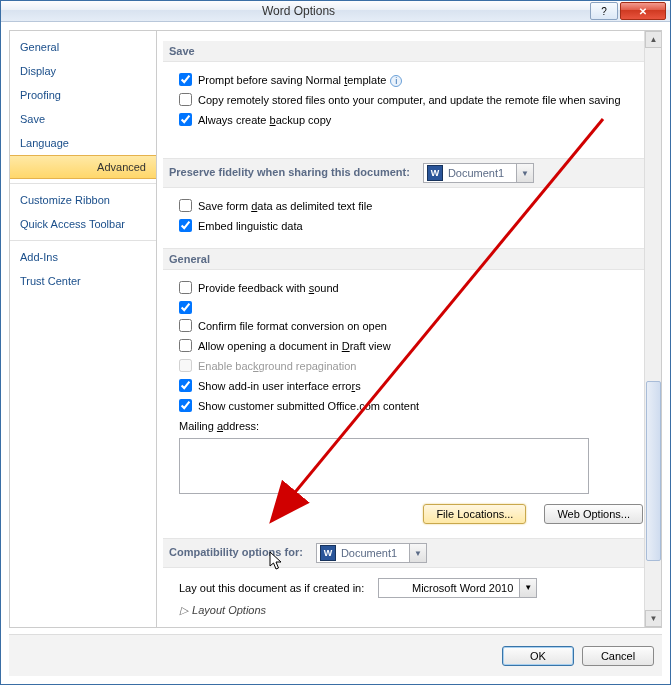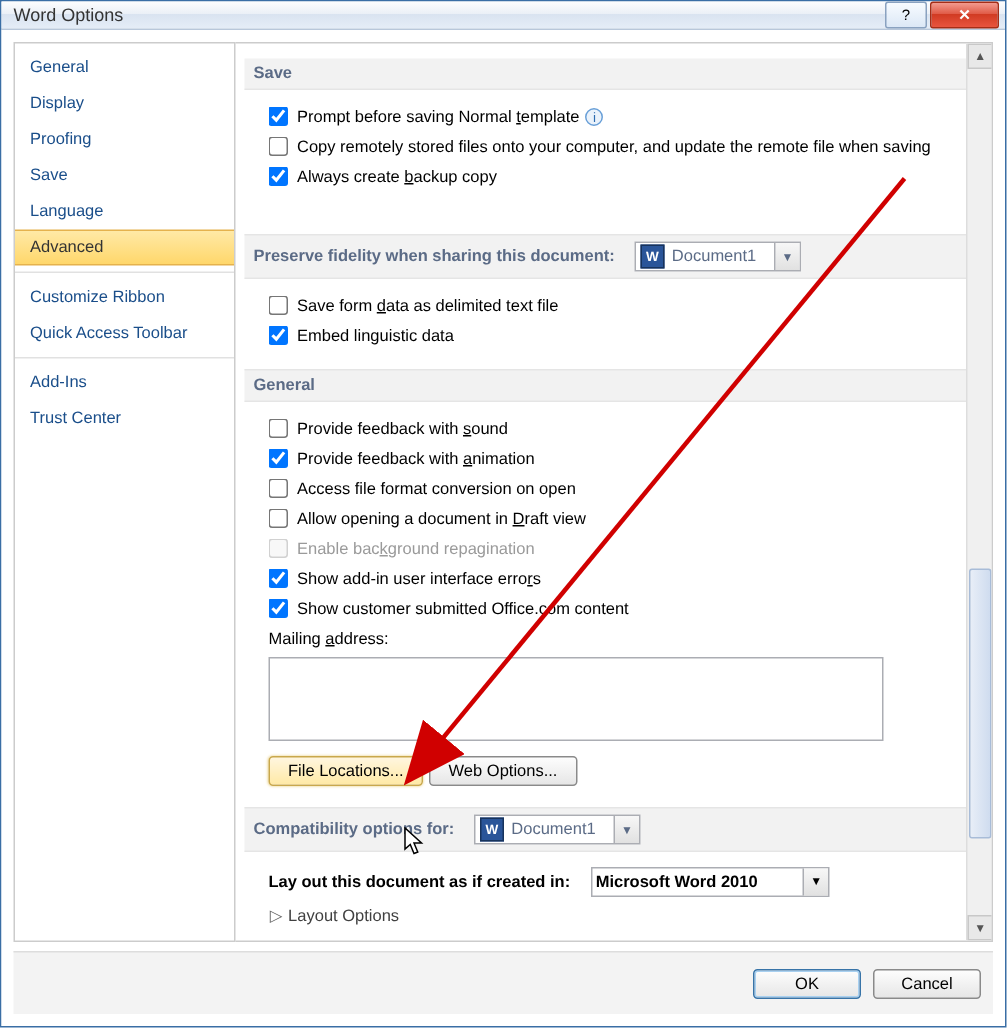--- a/index.html
+++ b/index.html
@@ -24,21 +24,21 @@
   }
   .titlebar {
     height: 26px;
     background: linear-gradient(to bottom, #fdfdfe 0%, #ebf0f7 45%, #d9e3f0 46%, #e5edf7 100%);
     border-bottom: 1px solid #b8c7da;
     display: flex;
     align-items: center;
     padding: 0 4px 0 8px;
     font-size: 12px;
   }
-  .titlebar .title { flex: 1; color: #333; }
+  .titlebar .title { flex: 1; color: #333; text-align: center; }
   .titlebar .wbtn {
     width: 28px; height: 18px;
     border: 1px solid #8aa2c0;
     margin-left: 2px;
     background: linear-gradient(to bottom,#f7fbff,#dce8f6);
     border-radius: 2px;
     display: flex; align-items:center; justify-content:center;
     font-size: 10px;
   }
   .titlebar .wbtn.close {
@@ -76,20 +76,21 @@
     border-top: 1px solid #e1e1e1;
     margin: 4px 0;
   }
   .nav-item.selected {
     background: linear-gradient(to bottom,#ffe9a6,#ffd76b);
     border: 1px solid #e5b24d;
     border-left: none;
     border-right: none;
     color: #333;
     padding: 5px 10px;
+    text-align: right;
   }
   .content-wrap {
     flex:1;
     border: 1px solid #ccc;
     border-left: none;
     position: relative;
     overflow: hidden;
   }
   .content {
     padding: 10px 18px 10px 14px;
@@ -154,35 +155,35 @@
   .combo .dd {
     width:17px;height:18px;border-left:1px solid #abadb3;
     background:linear-gradient(to bottom,#f7f7f7,#e1e1e1);
     display:flex;align-items:center;justify-content:center;font-size:8px;
   }
   .textarea {
     margin: 2px 0 0 8px;
     width: 410px; height: 56px;
     border:1px solid #abadb3; background:#fff;
   }
-  .btnrow { padding: 10px 0 8px 8px; display:flex; gap:4px; }
+  .btnrow { padding: 10px 0 8px 8px; display:flex; gap:18px;justify-content:flex-end; }
   .btn {
     border:1px solid #8a8a8a; border-radius:3px;
     padding: 3px 12px;
     background:linear-gradient(to bottom,#fdfdfd,#e6e6e6);
     font-size:11px;
     min-width: 70px;
     text-align:center;
   }
   .btn.primary-highlight {
     border:1px solid #c9a84c;
     background:linear-gradient(to bottom,#fff6df,#ffe9a6);
     box-shadow: 0 0 2px #e6c974;
   }
-  .layout-opts { padding:4px 0 0 8px; color:#404040;}
+  .layout-opts { padding:4px 0 0 8px; color:#404040;font-style:italic;}
   .tree-arrow { display:inline-block; width:10px; text-align:center; color:#666;}
   .footer {
     height: 42px;
     border-top: 1px solid #ddd;
     margin-top: 6px;
     display:flex; align-items:center; justify-content:flex-end; gap:8px;
     padding: 0 8px;
     background: #f3f3f3;
   }
   .footer .btn { min-width:72px; padding:3px 10px; }
@@ -269,25 +270,24 @@
           </div>
 
           <div class="group-head" style="margin-top:12px;">General</div>
 
           <div class="row">
             <input type="checkbox" style="">
             <span class="lbl"><span>Provide feedback with </span><span class="u">s</span><span>ound</span></span>
           </div>
           <div class="row">
             <input type="checkbox" checked="" style="">
-            <span class="lbl"><span>Provide feedback with </span><span class="u">a</span><span>nimation</span></span>
-          </div>
-          <div class="row">
-            <input type="checkbox" style="">
-            <span class="lbl">Access file format conversion on open</span>
+          </div>
+          <div class="row">
+            <input type="checkbox" style="">
+            <span class="lbl">Confirm file format conversion on open</span>
           </div>
           <div class="row">
             <input type="checkbox" style="">
             <span class="lbl"><span>Allow opening a document in </span><span class="u">D</span><span>raft view</span></span>
           </div>
           <div class="row disabled">
             <input type="checkbox" disabled="" style="">
             <span class="lbl"><span>Enable bac</span><span class="u">k</span><span>ground repagination</span></span>
           </div>
           <div class="row">
@@ -312,23 +312,23 @@
             <span>Compatibility options for:</span>
             <span class="inline-combo">
               <span class="combo">
                 <span class="word-icon">W</span>
                 <span class="txt">Document1</span>
                 <span class="dd">▼</span>
               </span>
             </span>
           </div>
 
-          <div class="row" style="align-items:center;font-weight:bold;">
+          <div class="row" style="align-items:center;">
             <span class="lbl">Lay out this document as if created in:</span>
-            <span class="combo" style="margin-left:8px;">
+            <span class="combo" style="margin-left:8px;text-align:right;">
               <span class="txt" style="min-width:140px;">Microsoft Word 2010</span>
               <span class="dd">▼</span>
             </span>
           </div>
           <div class="layout-opts">
             <span class="tree-arrow">▷</span>
             <span class="u">L</span><span>ayout Options</span>
           </div>
 
         </div>

